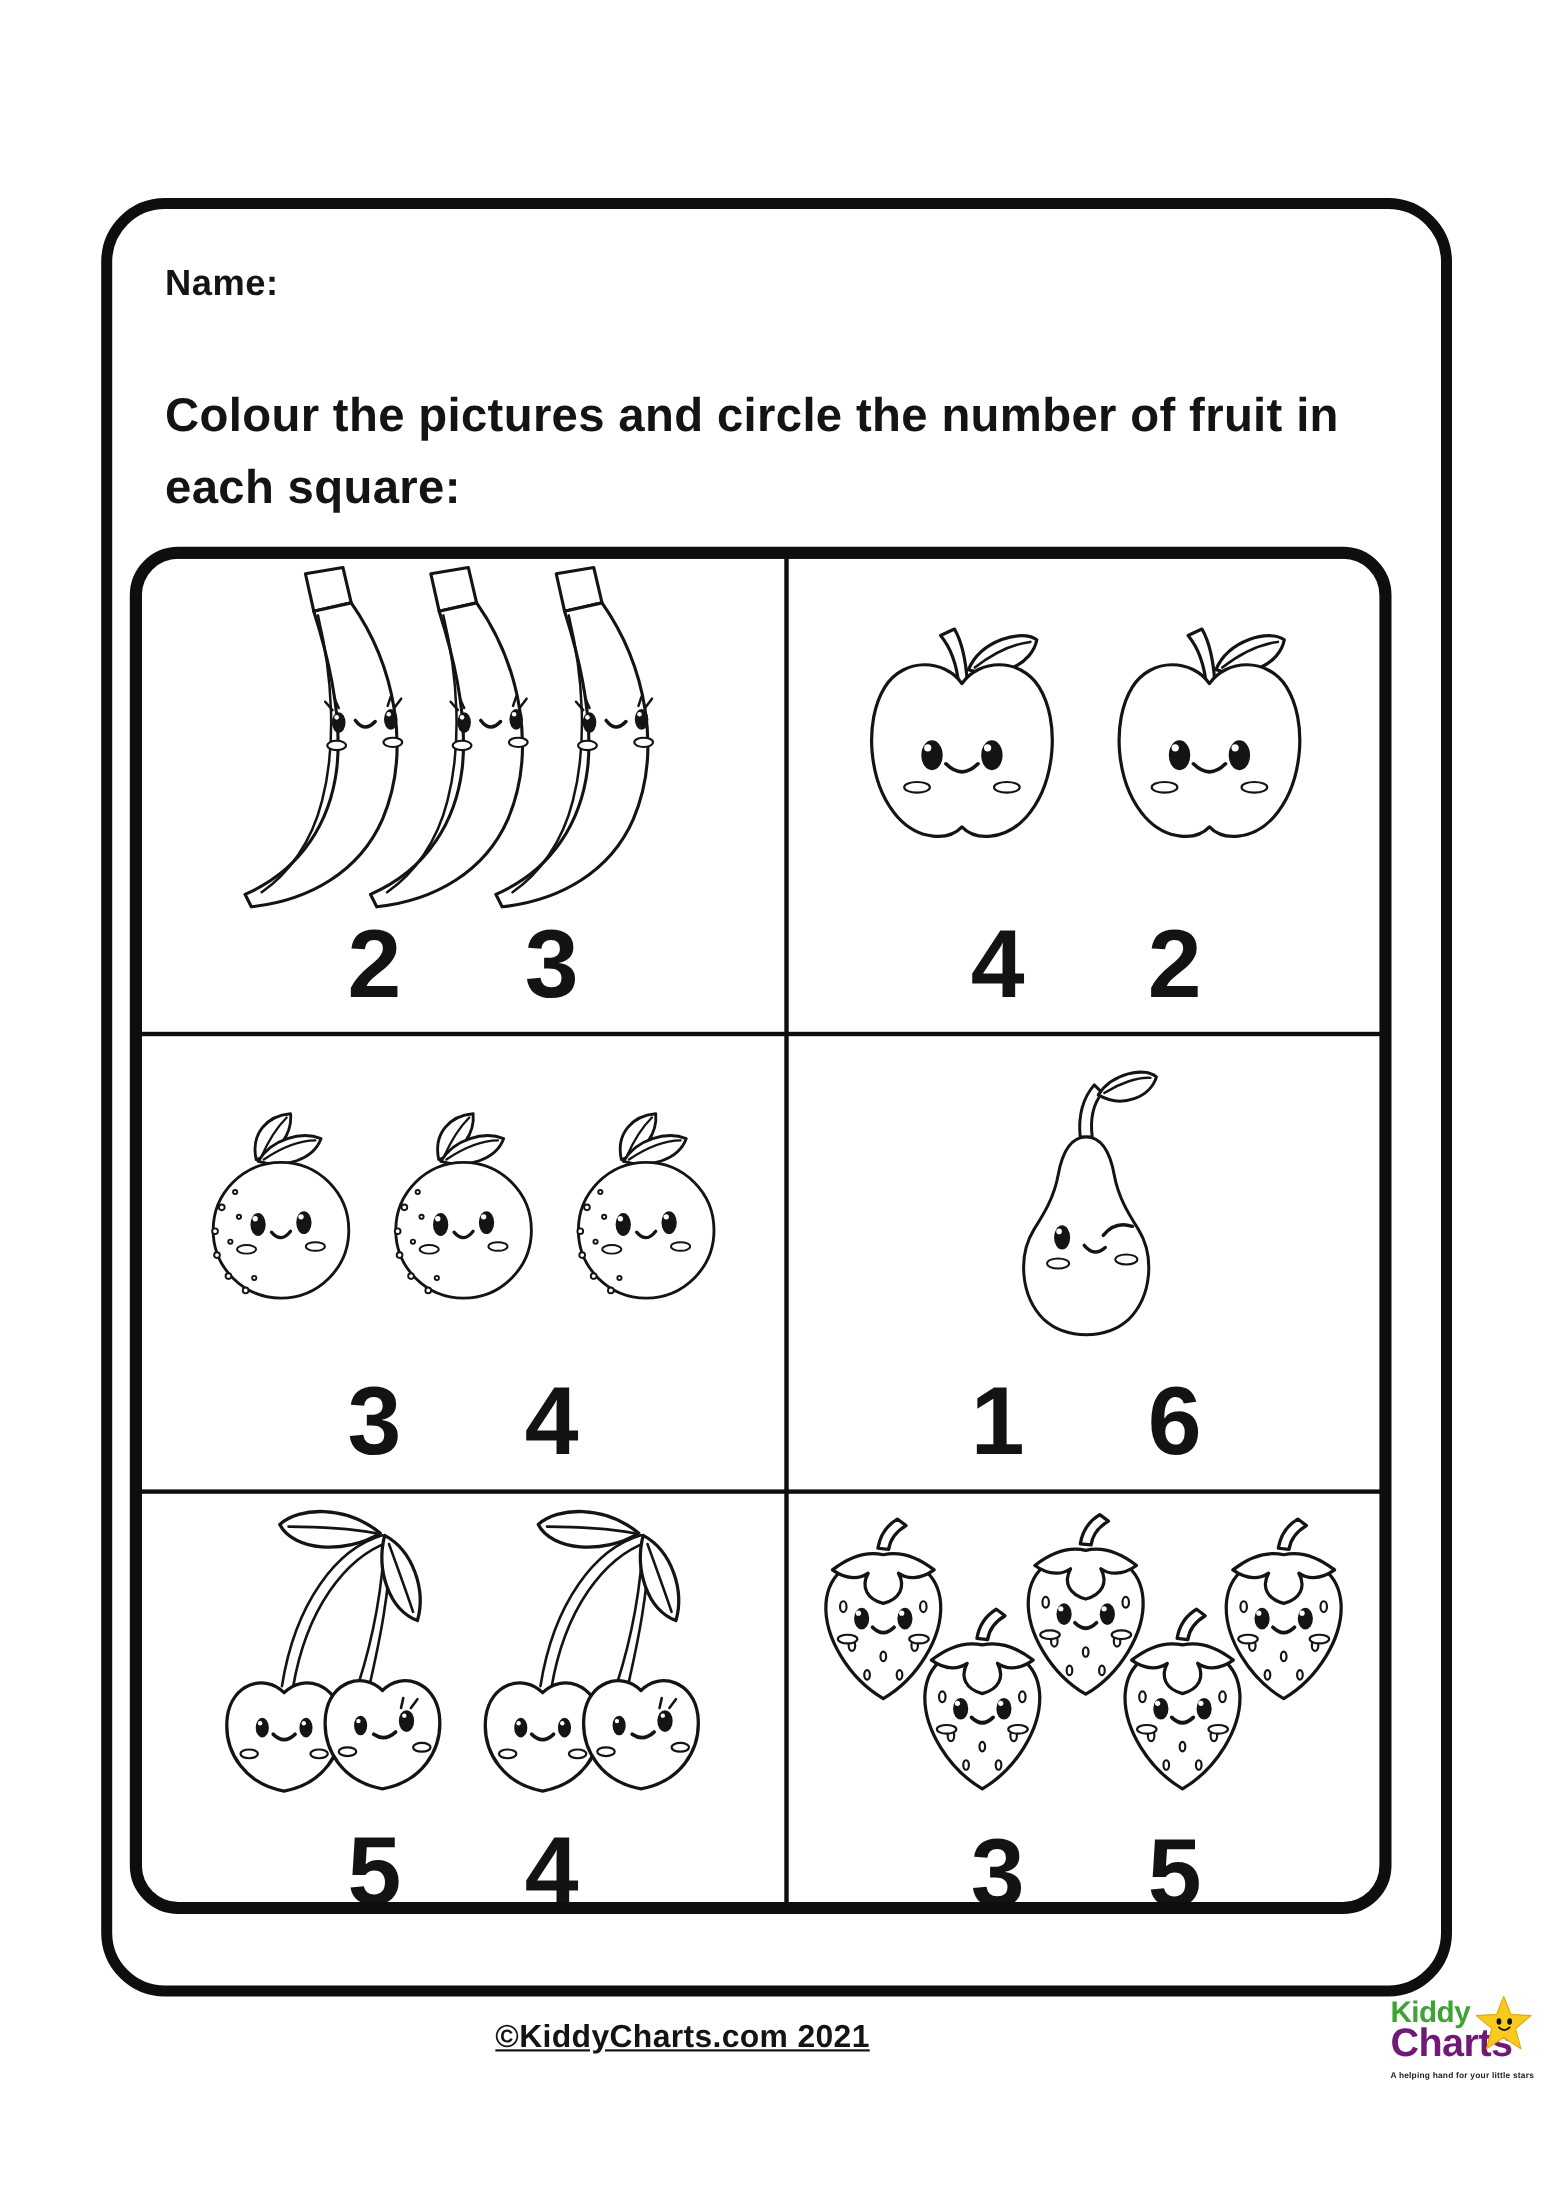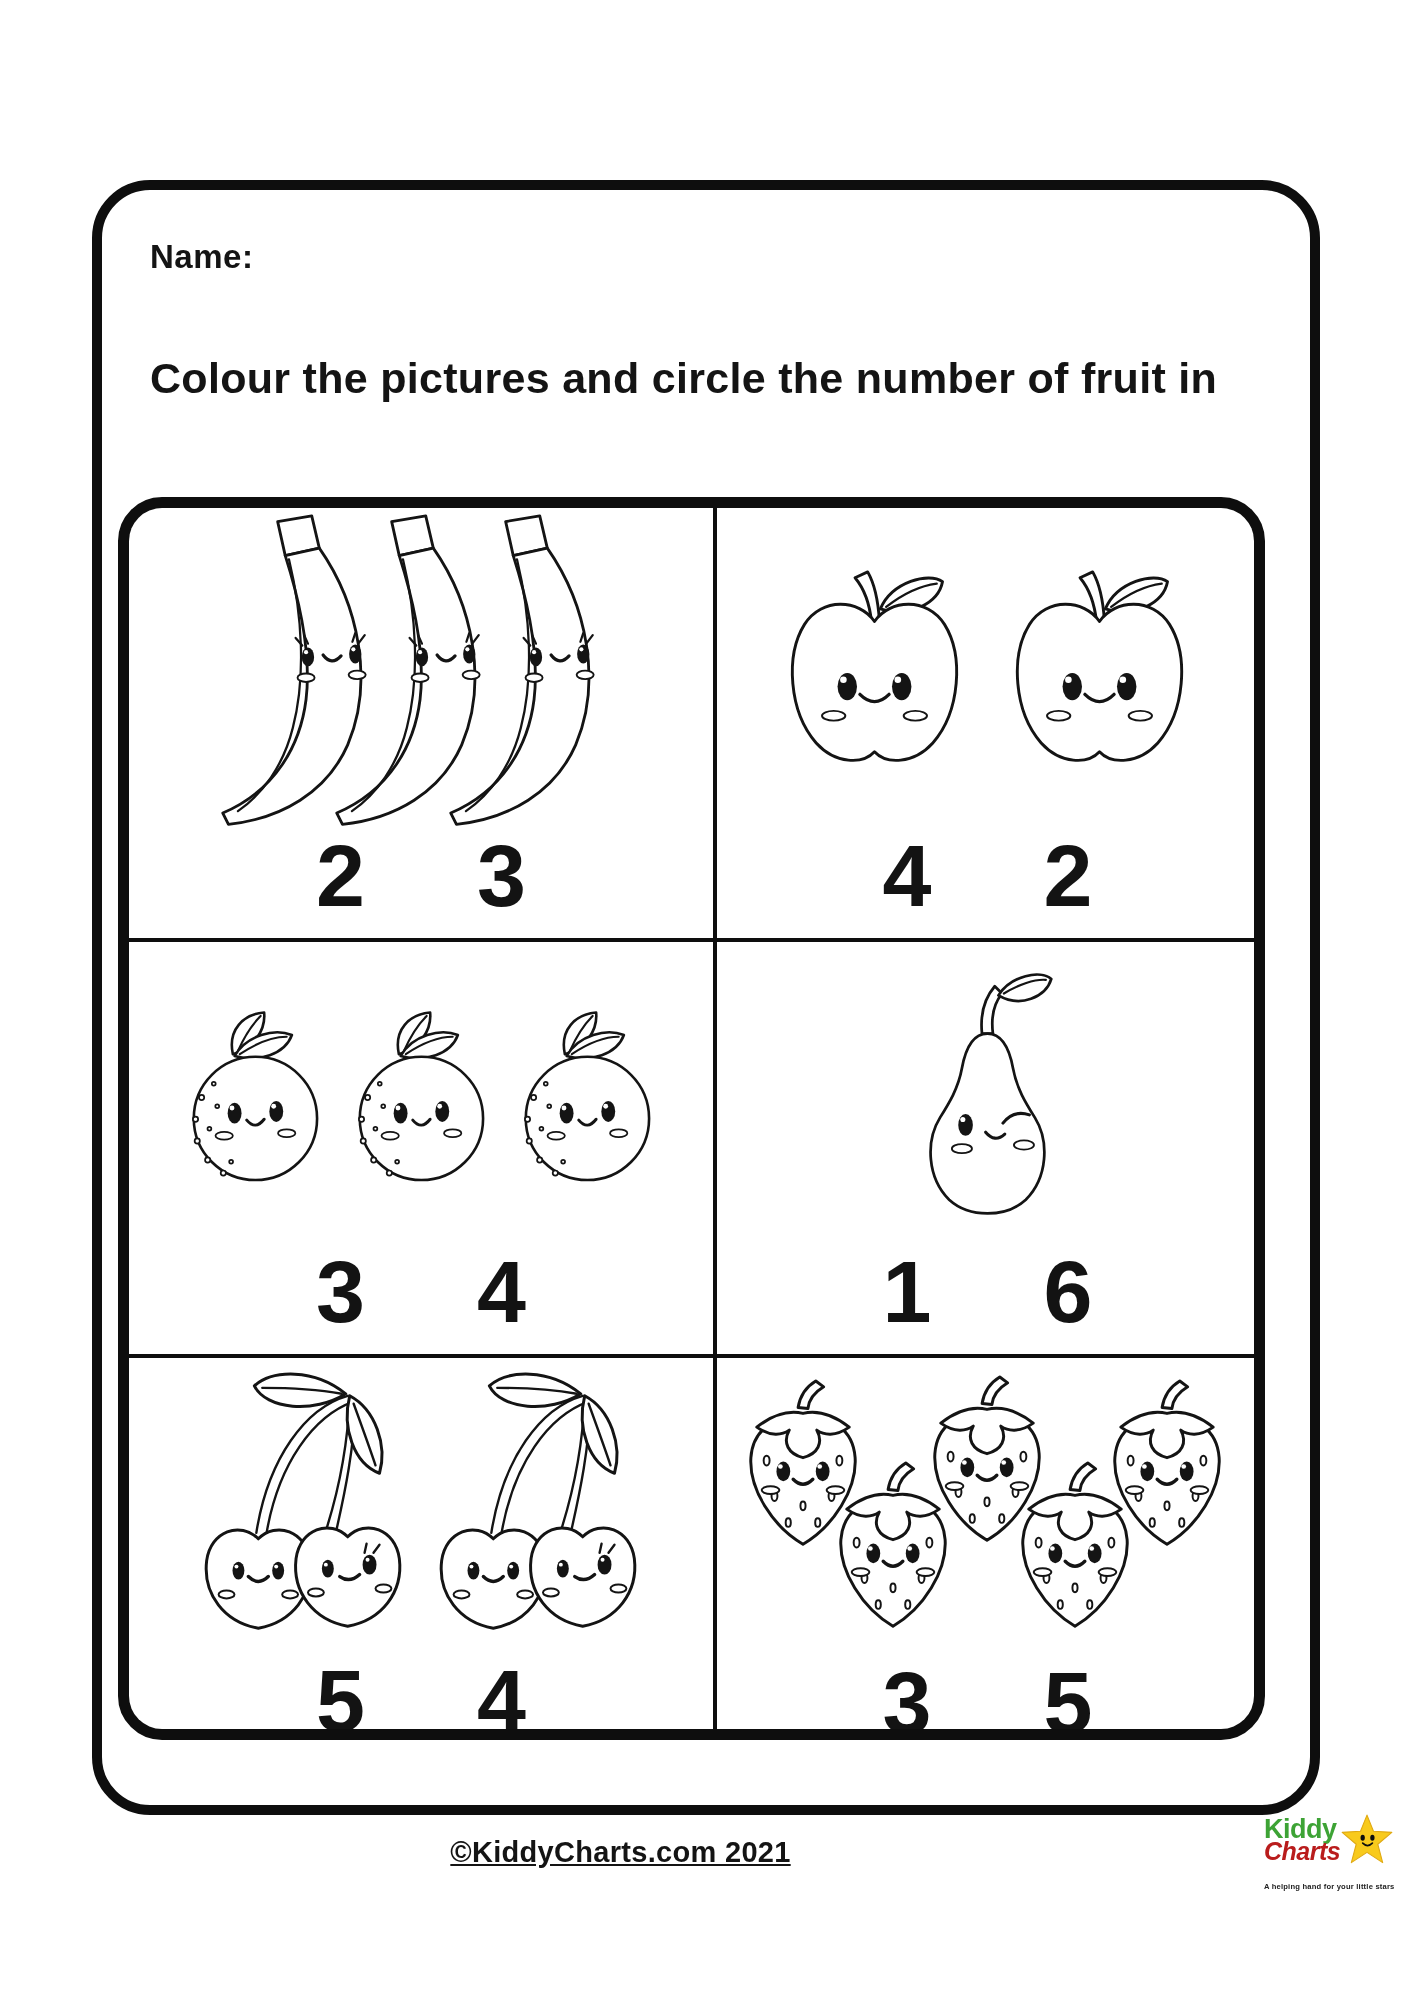--- a/index.html
+++ b/index.html
@@ -76,22 +76,22 @@
     letter-spacing:.3px;
   }
   .logo{
     position:absolute;left:1264px;top:1818px;width:130px;height:72px;
   }
   .logo-word1{
     display:block;font-size:27px;font-weight:800;line-height:.82;
     color:#3da335;letter-spacing:-.5px;
   }
   .logo-word2{
-    display:block;font-size:25px;font-weight:800;line-height:.95;
-    color:#b91c1c;letter-spacing:-.5px;font-style:italic;
+    display:block;font-size:36px;font-weight:800;line-height:.95;
+    color:#701a75;letter-spacing:-.5px;
   }
   .logo-star{
     position:absolute;right:0px;top:-4px;
   }
   .logo-tagline{
     position:absolute;left:0;top:64px;width:130px;
     font-size:7.6px;font-weight:700;color:#222;
     white-space:nowrap;letter-spacing:.2px;
   }
   svg .line{fill:#ffffff;stroke:#141414;stroke-width:3;stroke-linejoin:round;stroke-linecap:round;}
@@ -231,20 +231,21 @@
 </svg>
 
 <div class="page">
 
   <div class="sheet-border"></div>
 
   <div class="name-label">Name:</div>
 
   <div class="instructions">
     <span>Colour the pictures and circle the number of fruit in</span><br>
+    <span>each square:</span>
   </div>
 
   <div class="grid">
 
     <div class="cell">
       <div class="fruits">
         <svg class="banana-svg" width="218" height="317" viewBox="0 0 230 335">
             <use href="#banana"></use>
           </svg>
         <svg class="banana-svg" width="218" height="317" viewBox="0 0 230 335">

